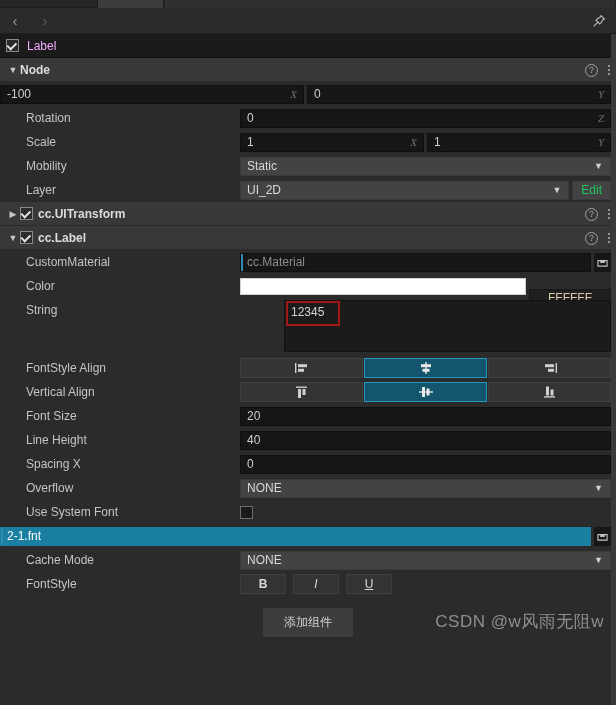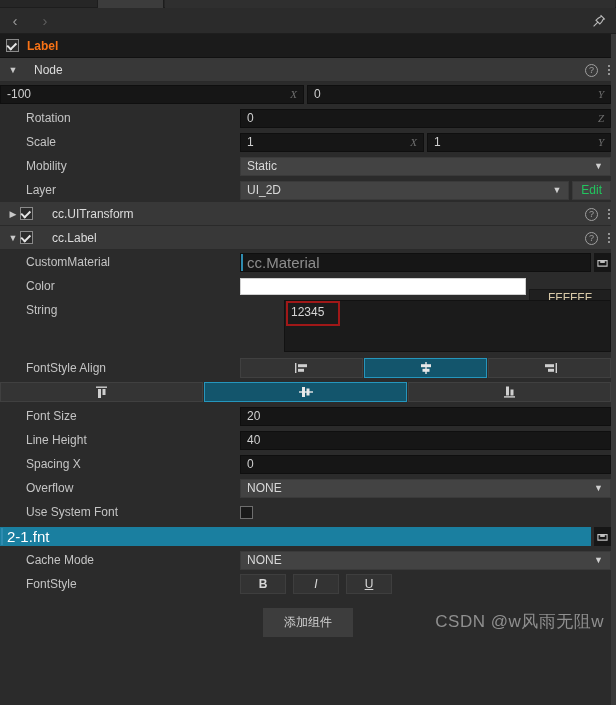--- a/index.html
+++ b/index.html
@@ -34,21 +34,21 @@
   .nav-arrow.dim { color: #5e5e5e; }
   .pin-icon { position: absolute; right: 9px; top: 5px; width: 16px; height: 16px; }
 
   
   .nodename {
     height: 24px; background: #1b1b1b;
     display: flex; align-items: center; gap: 8px;
     padding-left: 6px;
     border-bottom: 1px solid #111;
   }
-  .nodename .label { color: #f97316; font-size: 12px; font-weight: bold; }
+  .nodename .label { color: #f0abfc; font-size: 12px; }
 
   
   .cb {
     width: 13px; height: 13px; border: 1px solid #8a8a8a; background: #2b2b2b;
     display: inline-flex; align-items: center; justify-content: center;
     flex: none; position: relative;
   }
   .cb.checked::after {
     content: ""; width: 7px; height: 4px;
     border-left: 2px solid #e6e6e6; border-bottom: 2px solid #e6e6e6;
@@ -58,21 +58,21 @@
 
   
   .section {
     height: 24px; background: #383838;
     display: flex; align-items: center;
     padding-left: 6px;
     border-bottom: 1px solid #2a2a2a;
     position: relative;
   }
   .section .caret { width: 14px; color: #c8c8c8; font-size: 9px; text-align:center; }
-  .section .title { color: #dcdcdc; font-size: 12px; margin-left: 14px; }
+  .section .title { color: #dcdcdc; font-size: 12px; margin-left: 0; font-weight: bold; }
   .section .cb { margin-right: 5px; }
   .sec-icons { position: absolute; right: 6px; top: 0; height: 24px; display: flex; align-items: center; gap: 9px; }
   .help-icon { width: 13px; height: 13px; border: 1px solid #a0a0a0; border-radius: 50%;
                color: #a0a0a0; font-size: 9px; line-height: 11px; text-align: center; }
   .dots { width: 3px; height: 13px; display:flex; flex-direction:column; justify-content:center; gap:2px; align-items:center;}
   .dots i { width: 2px; height: 2px; background: #b4b4b4; border-radius: 50%; display:block;}
 
   
   .row { height: 24px; display: flex; align-items: center; background: #2b2b2b; }
   .row.tall { height: 58px; align-items: flex-start; }
@@ -97,21 +97,21 @@
     background: #434343; height: 19px; border: 1px solid #3a3a3a; color: #22c55e;
     font-size: 12px; padding: 0 8px; display: flex; align-items: center; flex: none;
   }
 
   
   .asset {
     height: 19px; display: flex; align-items: center; flex: 1; min-width: 0;
     background: #161616; border: 1px solid #0f0f0f; position: relative; padding: 0 6px;
   }
   .asset::before { content:""; position:absolute; left:0; top:0; bottom:0; width:2px; background:#2f8cb0; }
-  .asset .txt { color: #8d8d8d; font-size: 15px; }
+  .asset .txt { color: #8d8d8d; font-size: 12px; }
   .asset.selected { background: #1a7fa0; border-color: #1a7fa0; }
   .asset.selected .txt { color: #ffffff; }
   .asset-btn { width: 17px; height: 19px; background: #161616; flex: none; display:flex; align-items:center; justify-content:center;}
 
   
   .colorbar { height: 17px; background: #ffffff; border: 1px solid #d0d0d0; flex: 1; min-width: 0; }
   .colorhex {
     width: 82px; height: 19px; background: #1f1f1f; border: 1px solid #171717;
     color: #d8c9a8; font-size: 12px; display: flex; align-items: center; justify-content: center; flex: none; margin-top: 24px;
   }
@@ -344,20 +344,21 @@
               <rect x="14.6" y="2" width="1.4" height="10" fill="#cfcfcf"></rect>
               <rect x="4" y="3.2" width="9" height="3" fill="#cfcfcf"></rect>
               <rect x="7" y="7.8" width="6" height="3" fill="#cfcfcf"></rect>
             </svg>
         </div>
       </div>
     </div>
   </div>
 
   <div class="row">
+    <div class="rlabel">Vertical Align</div>
     <div class="rfield">
       <div class="seg">
         <div class="sbtn">
           <svg width="18" height="14" viewBox="0 0 18 14">
               <rect x="3" y="1.5" width="11" height="1.4" fill="#cfcfcf"></rect>
               <rect x="5" y="4" width="3" height="9" fill="#cfcfcf"></rect>
               <rect x="9.5" y="4" width="3" height="6" fill="#cfcfcf"></rect>
             </svg>
         </div>
         <div class="sbtn active">

